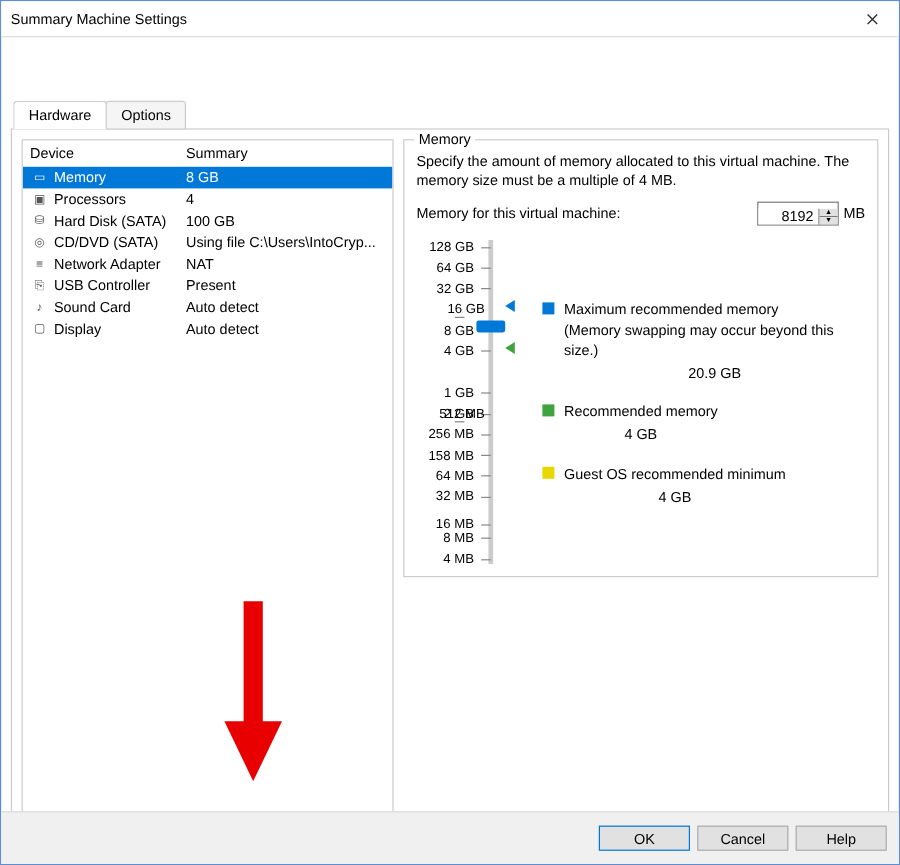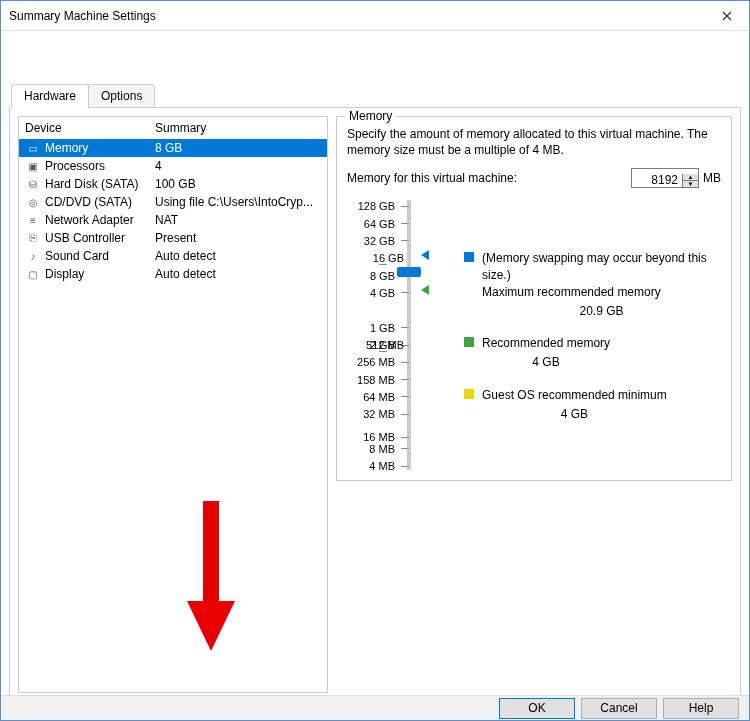--- a/index.html
+++ b/index.html
@@ -138,21 +138,21 @@
     display:flex;flex-direction:column;
     border-left:1px solid #7a7a7a;width:16px;
   }
   .spinner .arrows div{
     flex:1;display:flex;align-items:center;justify-content:center;
     font-size:6px;background:#e1e1e1;line-height:1;
   }
   .spinner .arrows div:first-child{border-bottom:1px solid #7a7a7a;}
   .scale-area{
     display:flex;
-    gap:22px;
+    gap:10px;
   }
   .scale{
     position:relative;
     height:270px;
     width:95px;
   }
   .scale-track{
     position:absolute;
     left:60px; top:0; bottom:0;
     width:4px; background:#ccc;
@@ -189,21 +189,21 @@
   .legend-item{display:flex;gap:8px;margin-bottom:16px;}
   .legend-swatch{width:10px;height:10px;margin-top:2px;flex-shrink:0;}
   .legend-swatch.blue{background:#0078d7;}
   .legend-swatch.green{background:#3fa33f;}
   .legend-swatch.yellow{background:#e8d800;}
   .legend-text{line-height:1.4;}
   .legend-val{margin-top:2px;text-align:center;}
   .bottom-bar{
     position:absolute;
     bottom:0;left:0;right:0;
-    height:25px;
+    height:44px;
     display:flex;
     justify-content:flex-end;
     align-items:center;
     gap:6px;
     padding:0 10px;
     background:#f0f0f0;
     border-top:1px solid #ddd;
   }
   .bottom-bar .btn{min-width:76px;}
   .btn.ok{border:1px solid #0078d7;}
@@ -375,22 +375,22 @@
               </div>
             </div>
           <div class="marker blue" style="top:50px;"></div>
           <div class="slider-thumb" style="top:67px;"></div>
           <div class="marker green" style="top:85px;"></div>
         </div>
         <div class="legend">
           <div class="legend-item">
             <div class="legend-swatch blue"></div>
             <div class="legend-text">
+              <div>Maximum recommended memory</div>
               <div>(Memory swapping may occur beyond this size.)</div>
-              <div>Maximum recommended memory</div>
               <div class="legend-val">20.9 GB</div>
             </div>
           </div>
           <div class="legend-item">
             <div class="legend-swatch green"></div>
             <div class="legend-text">
               <div>Recommended memory</div>
               <div class="legend-val">4 GB</div>
             </div>
           </div>

